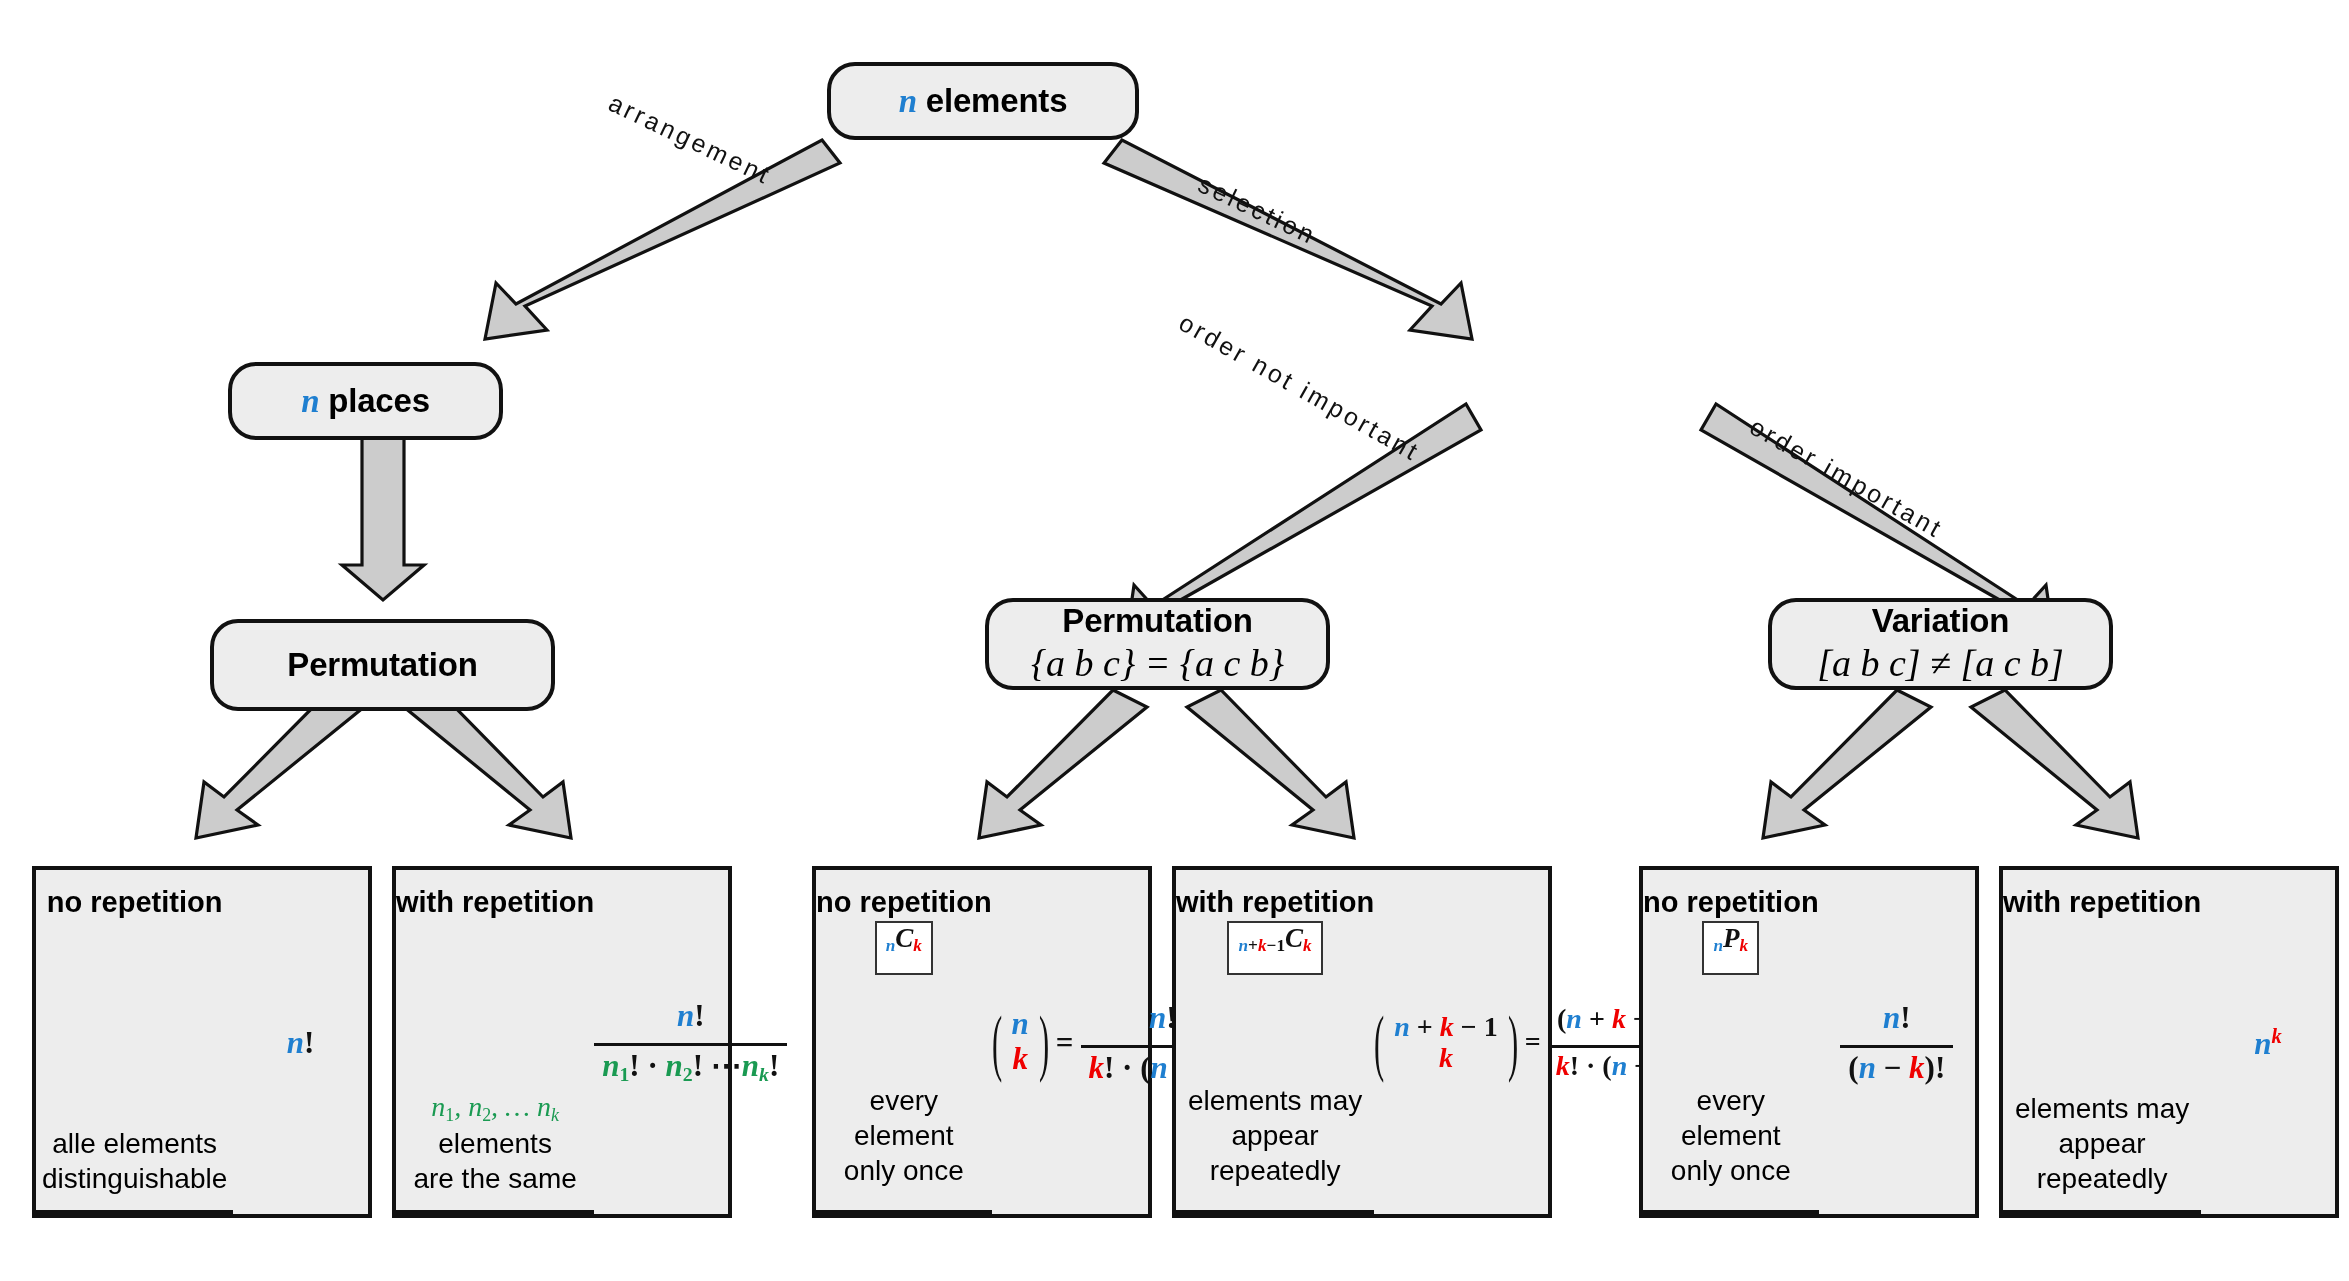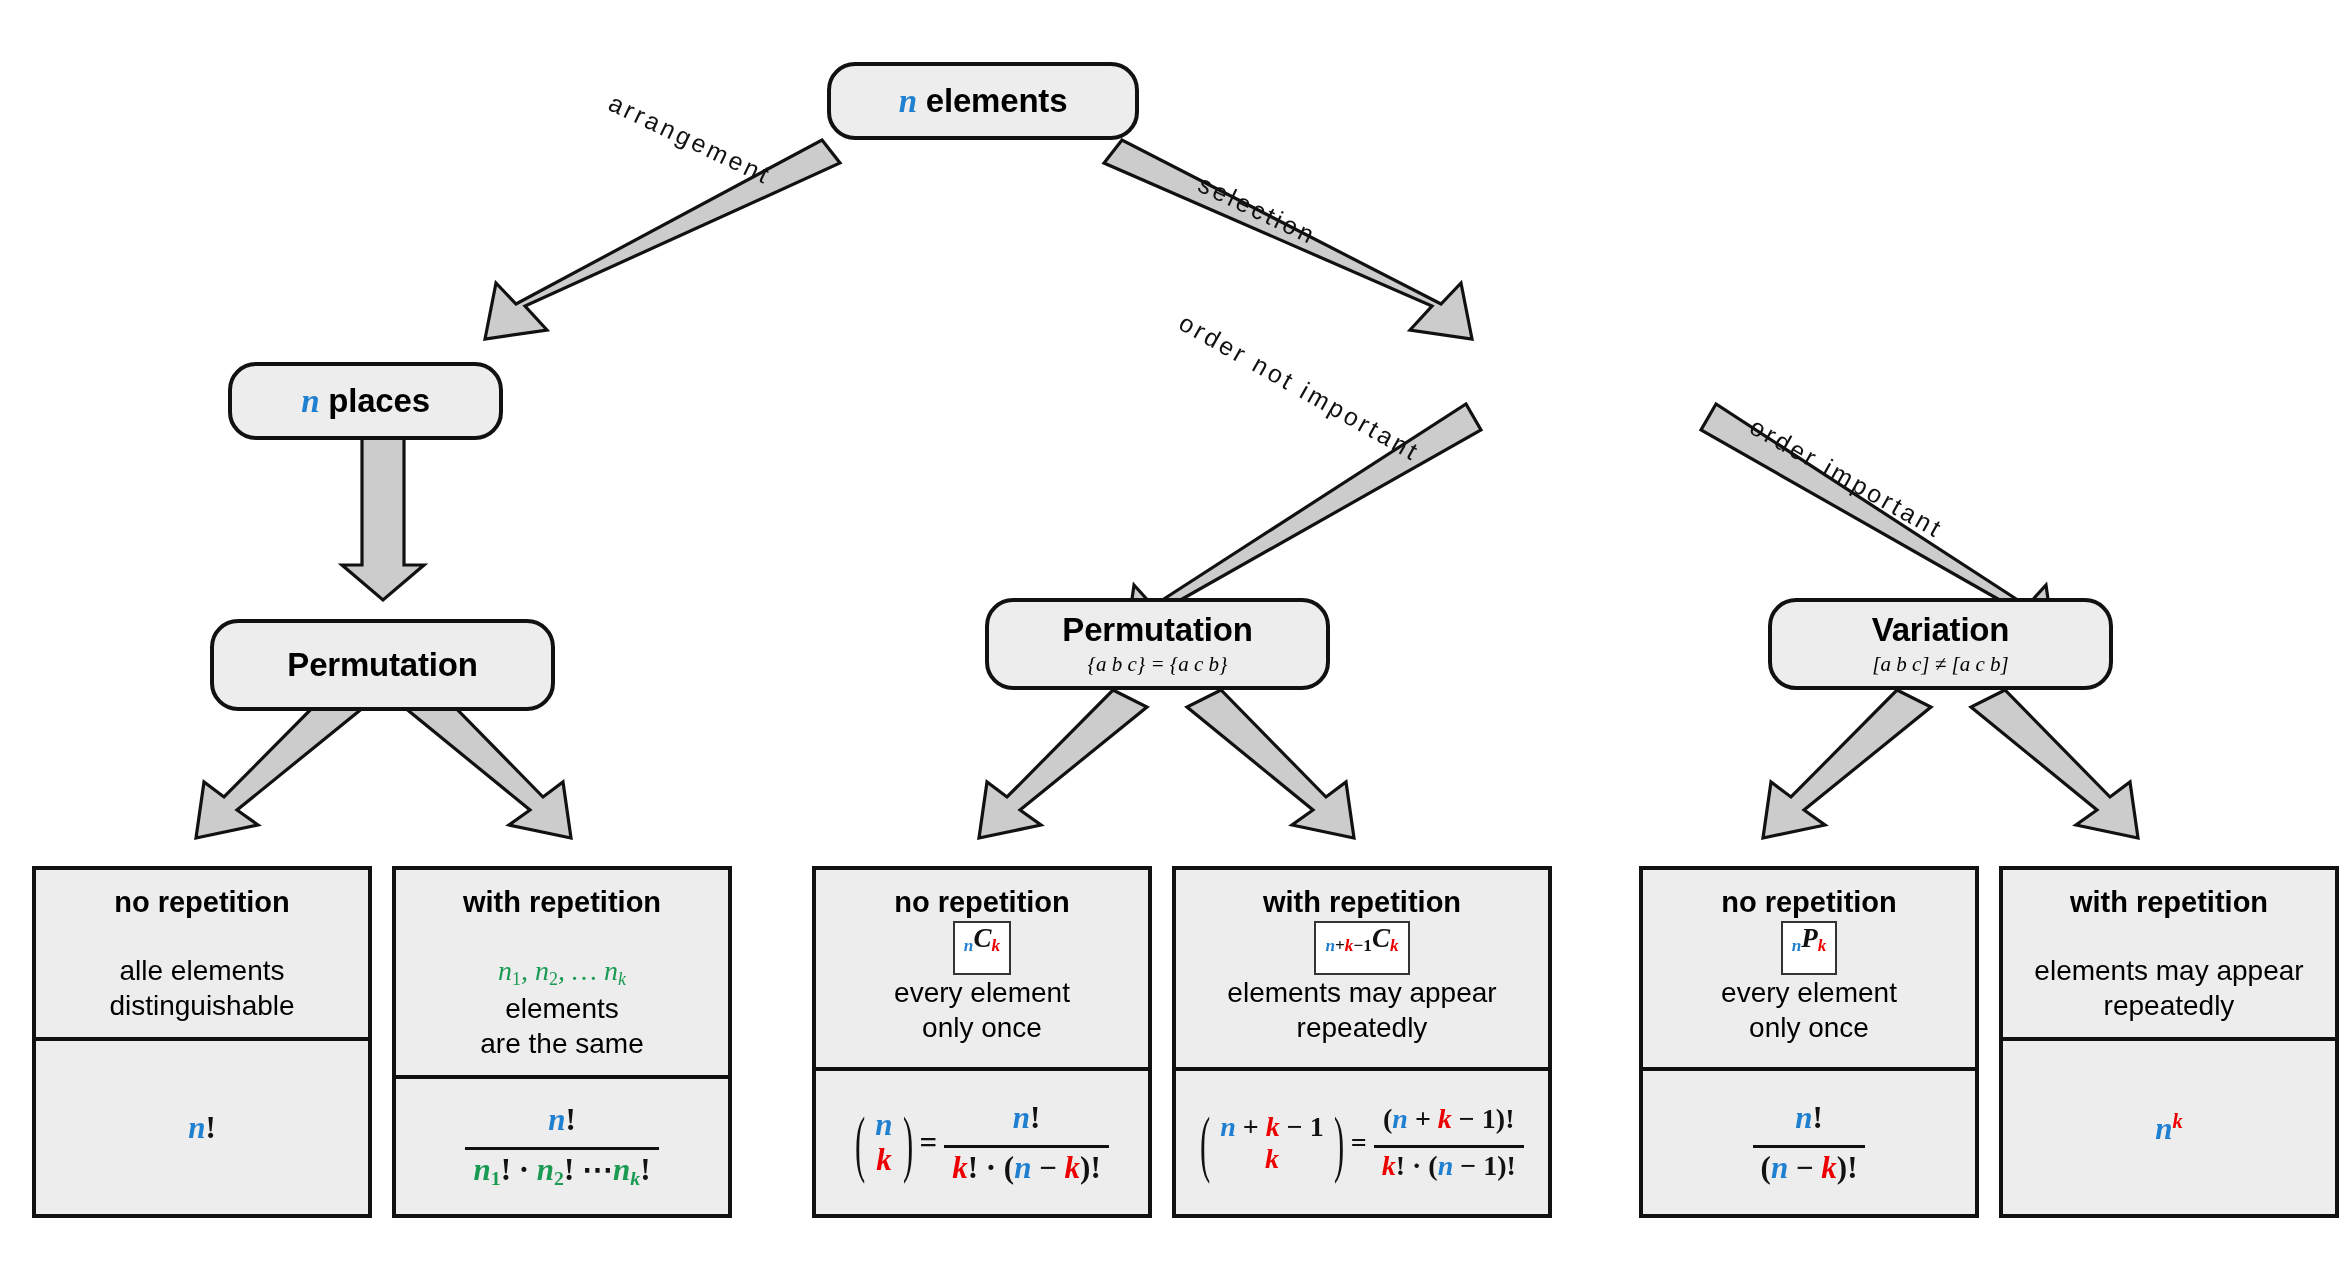--- a/index.html
+++ b/index.html
@@ -37,34 +37,34 @@
   .node .ttl{
     font-weight:bold;
     font-size:33px;
     letter-spacing:-0.2px;
     line-height:1.1;
     white-space:nowrap;
   }
   .node .sub{
     font-family:"Liberation Serif", serif;
     font-style:italic;
-    font-size:21px;
+    font-size:38px;
     line-height:1.15;
     margin-top:3px;
     white-space:nowrap;
   }
 
   
   .leaf{
     position:absolute;
     box-sizing:border-box;
     background:#ededed;
     border:4px solid #111111;
     display:flex;
-    flex-direction:column;
+    flex-direction:row;
     z-index:5;
   }
   .leaf .cellTop{
     flex:0 0 171px;
     box-sizing:border-box;
     border-bottom:4px solid #111111;
     display:flex;
     flex-direction:column;
     align-items:center;
     padding-top:16px;

